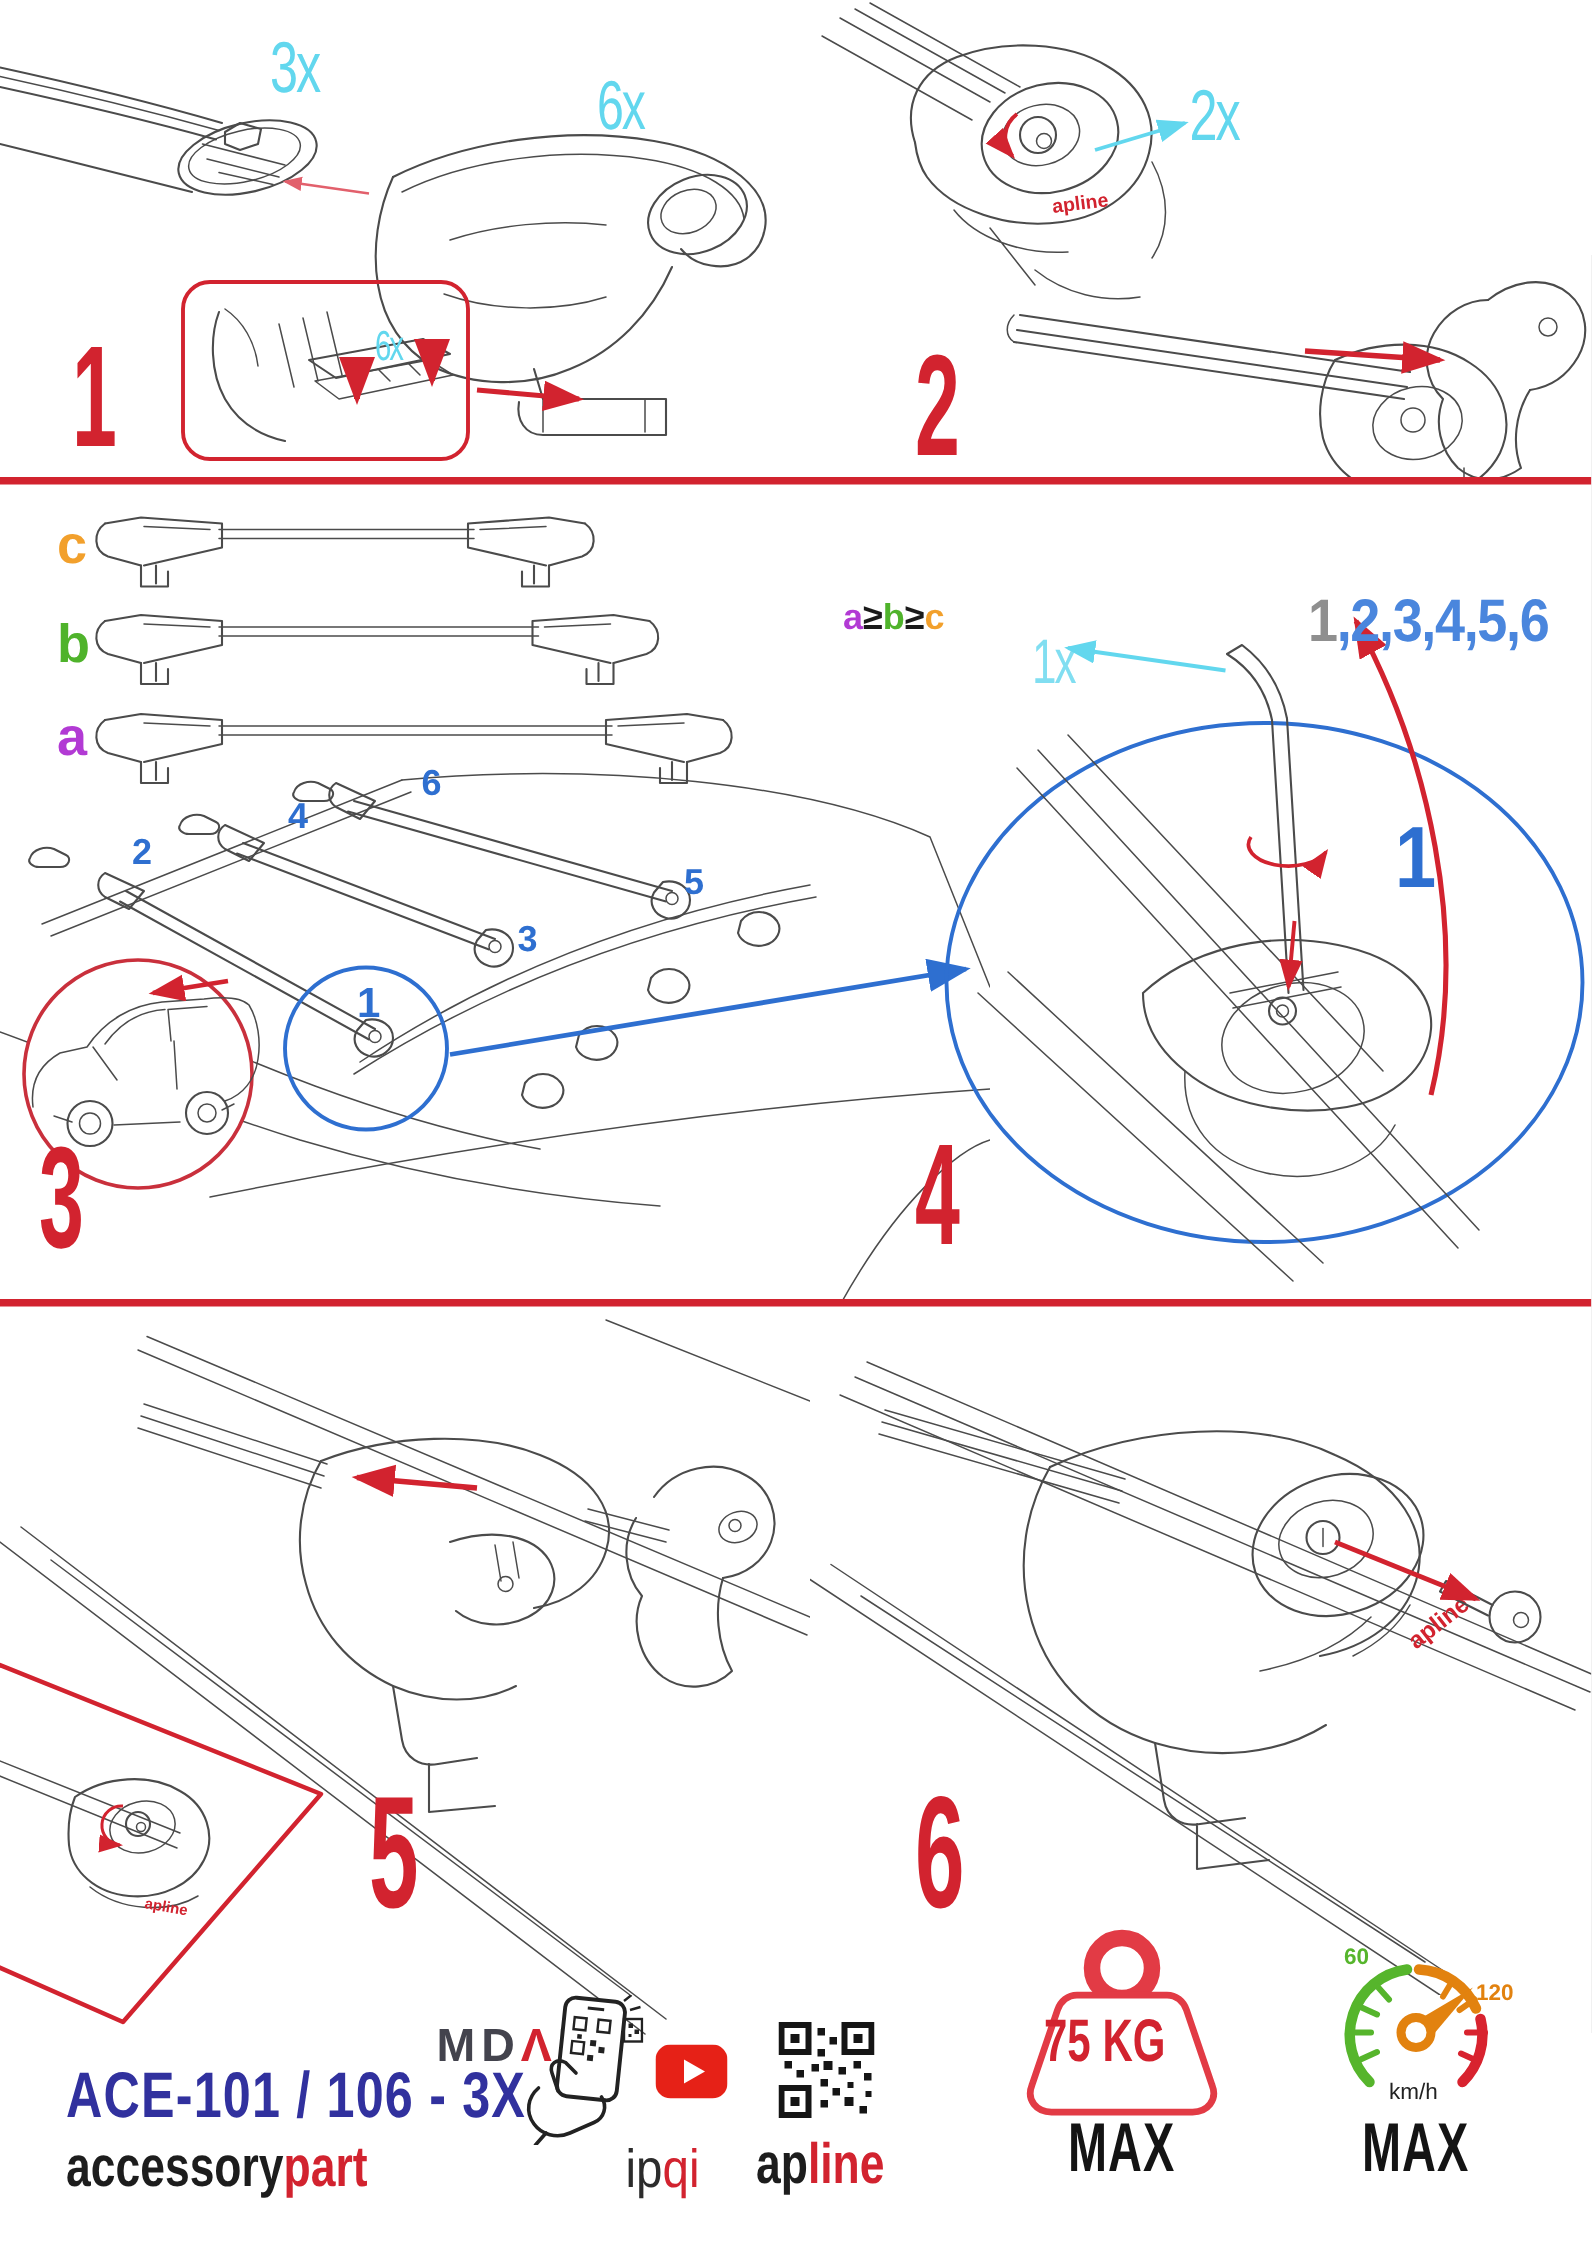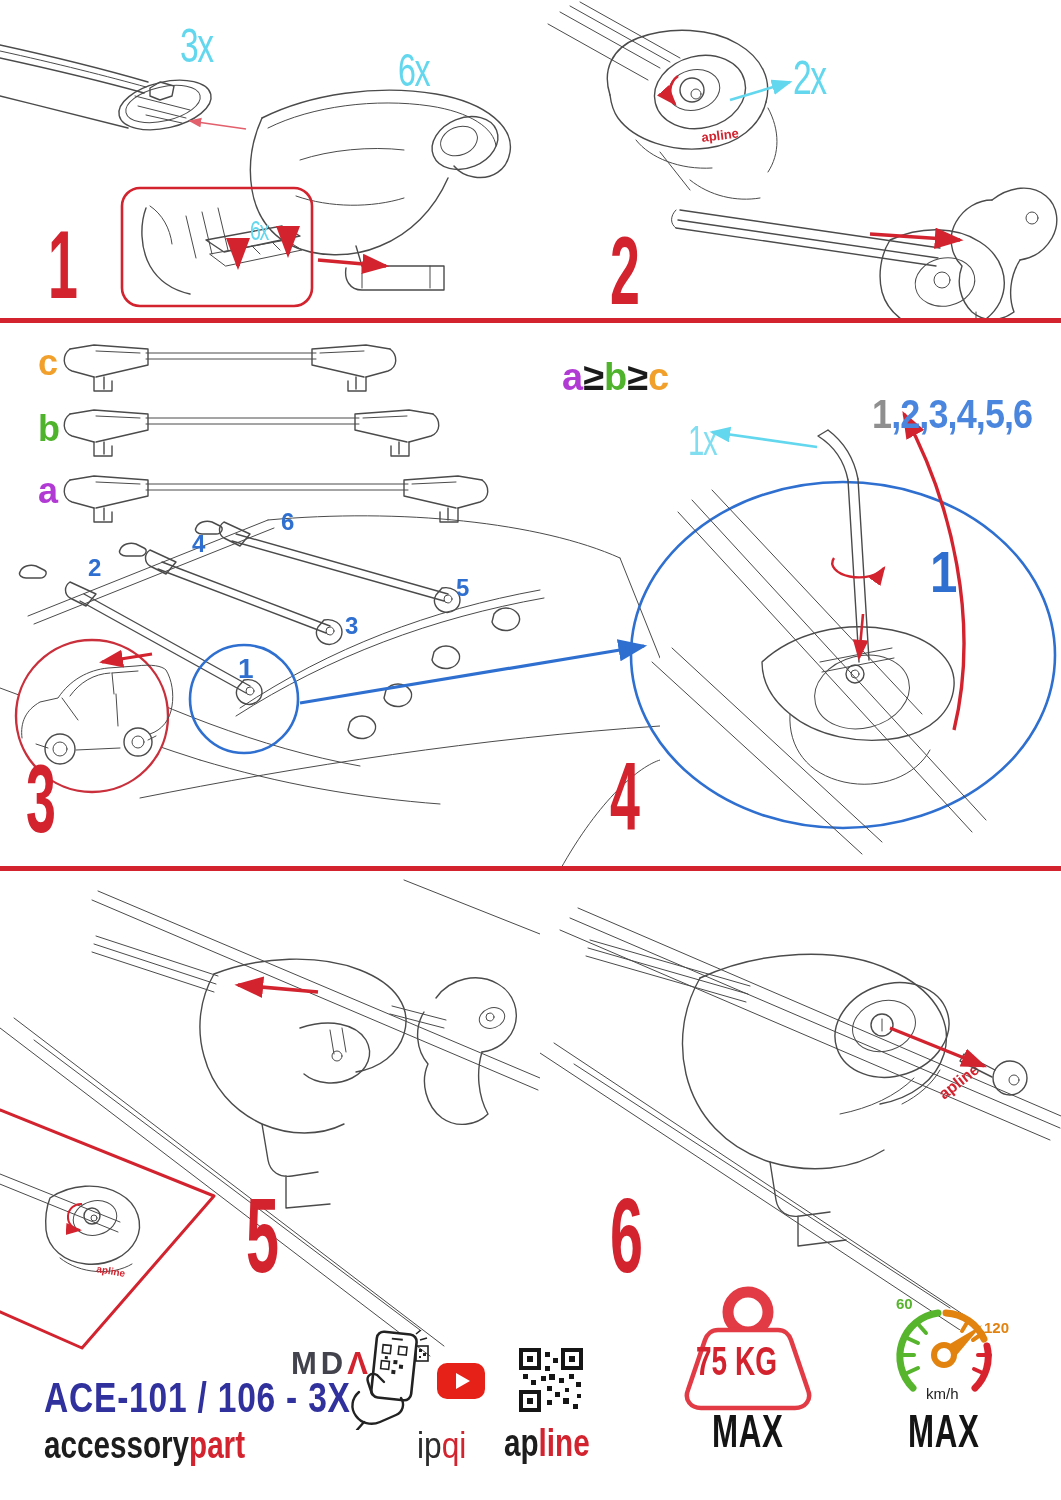--- a/index.html
+++ b/index.html
@@ -7,21 +7,21 @@
         font-family:"Liberation Sans",sans-serif;}
   .abs{position:absolute;}
   svg{display:block;}
   .ln{fill:none;stroke:#4b4b4b;stroke-width:1.4;stroke-linecap:round;stroke-linejoin:round;}
   .lnt{stroke-width:1;}
   .qty{color:#62d7ee;font-weight:400;line-height:.9;transform:scaleX(.70);transform-origin:left top;letter-spacing:-2px;}
   .stepnum{color:#d2232f;font-weight:700;line-height:.82;transform:scaleX(.56);transform-origin:left top;}
   .divider{position:absolute;left:0;width:1061px;height:5px;background:#d2232f;}
   .bluenum{fill:#2e6fd0;font-weight:700;font-family:"Liberation Sans",sans-serif;}
   .brandmini{fill:#d2232f;font-weight:700;font-family:"Liberation Sans",sans-serif;}
-  .rule{font-weight:700;font-size:38px;letter-spacing:0px;}
+  .rule{font-weight:700;font-size:24px;letter-spacing:0px;margin-top:42px;}
   .seq{font-weight:700;font-size:40px;transform:scaleX(.9);transform-origin:left top;letter-spacing:-1px;}
   .code{color:#31319e;font-weight:700;font-size:43px;line-height:1;transform:scaleX(.78);transform-origin:left top;letter-spacing:1px;}
   .brandrow{font-weight:700;font-size:38px;line-height:1;transform:scaleX(.78);transform-origin:left top;}
   .mdak{color:#43434d;font-weight:700;font-size:31px;letter-spacing:4px;line-height:1;}
   .ipqi{color:#2c2c2c;font-size:36px;line-height:1;transform:scaleX(.88);transform-origin:left top;}
   .maxlbl{color:#141414;font-weight:700;font-size:46px;line-height:1;transform:scaleX(.68);transform-origin:left top;letter-spacing:1px;}
   .kg{color:#d2232f;font-weight:700;font-size:40px;line-height:1;transform:scaleX(.70);transform-origin:left top;}
   .red-t{color:#d2232f;}
 </style>
 </head>

